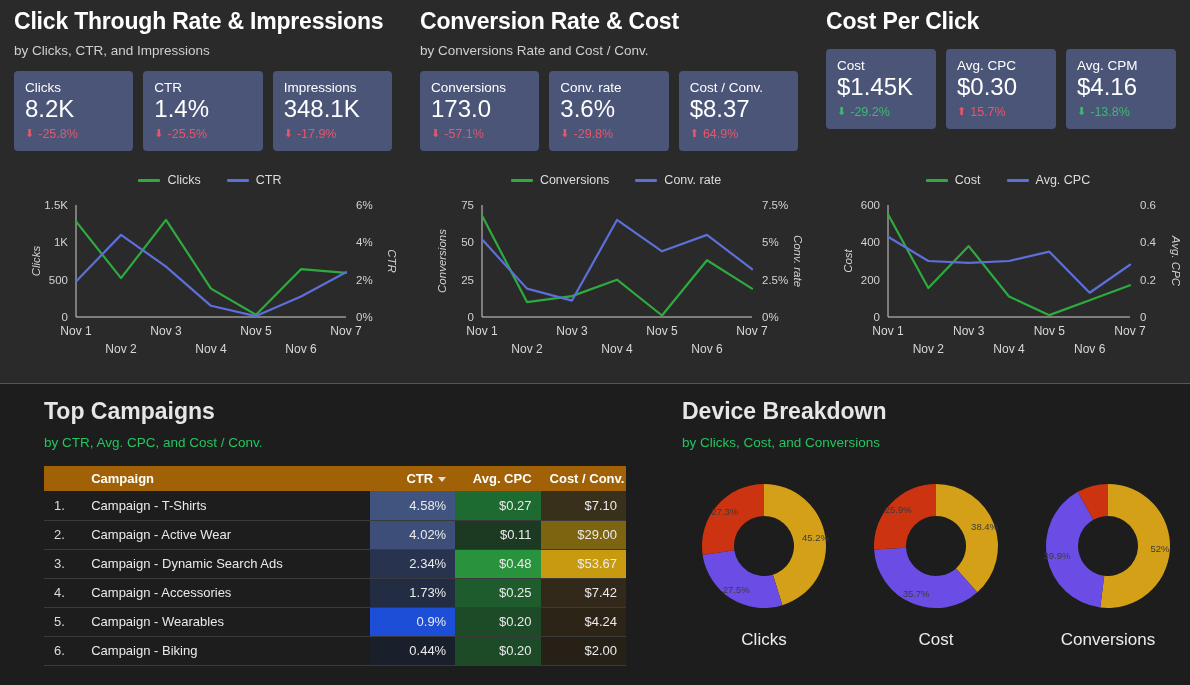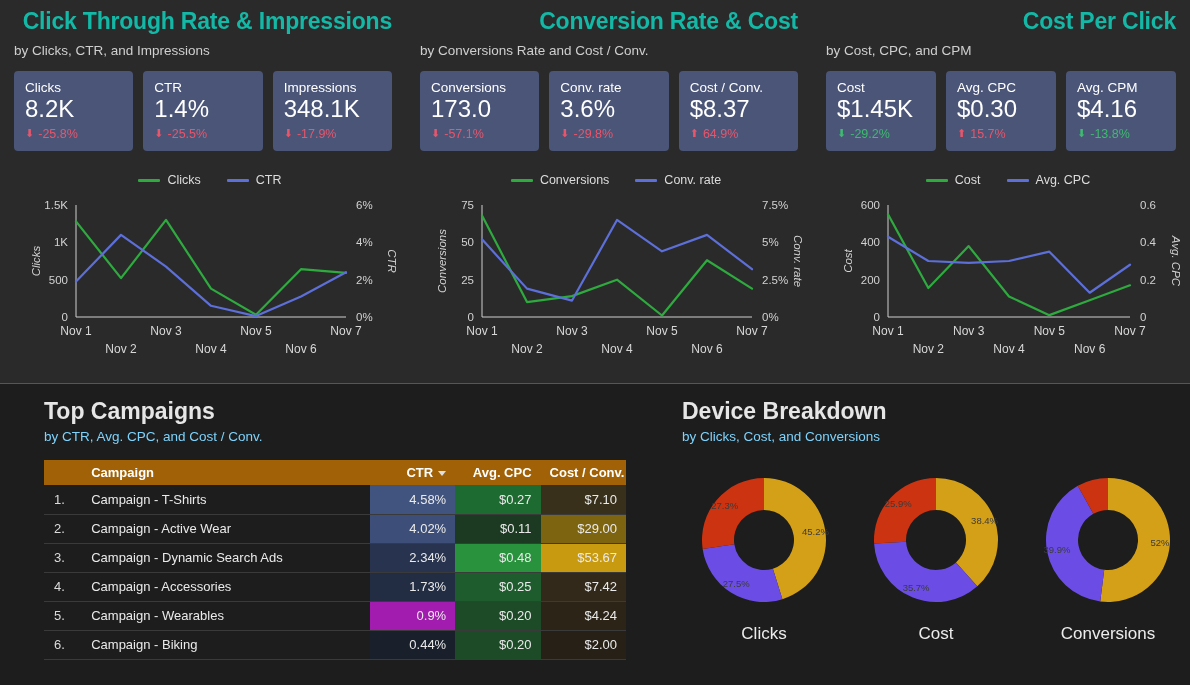--- a/index.html
+++ b/index.html
@@ -20,22 +20,22 @@
     display: flex;
   }
   .top-panel {
     width: 406px; height: 383px;
     padding: 6px 14px 0 14px;
     position: relative;
   }
   .top-panel.p3 { width: 378px; }
 
   .panel-title {
-    font-size: 23px; font-weight: bold; color: #14b8a6;
-    letter-spacing: -0.2px; line-height: 1.2; padding-top: 2px; text-align: right;
+    font-size: 23px; font-weight: bold; color: #ffffff;
+    letter-spacing: -0.2px; line-height: 1.2; padding-top: 2px;
   }
   .panel-sub {
     font-size: 13.5px; color: #cfcfcf; margin-top: 7px;
   }
 
   
   .kpi-row { display: flex; gap: 10px; margin-top: 13px; }
   .kpi-card {
     background: #4a5578;
     border-radius: 4px;
@@ -80,21 +80,21 @@
   .bottom-section {
     position: absolute; left: 0; top: 384px;
     width: 1190px; height: 301px;
     background: #1d1d1d;
     display: flex;
   }
   .bottom-left { width: 650px; padding: 14px 0 0 44px; }
   .bottom-right { flex: 1; padding: 14px 0 0 32px; }
 
   .b-title { font-size: 23px; font-weight: bold; color: #e6e6e6; }
-  .b-sub { font-size: 13.5px; color: #7dd3fc; margin-top: 4px; }
+  .b-sub { font-size: 13.5px; color: #22c55e; margin-top: 10px; }
 
   table.camp {
     margin-top: 16px;
     border-collapse: collapse;
     width: 582px;
     font-size: 13px;
     table-layout: fixed;
   }
   table.camp thead th {
     background: #a16207; color: #ffffff; font-weight: bold;
@@ -256,21 +256,20 @@
             <text x="197" y="162" text-anchor="middle" class="x-tick">Nov 4</text>
             <text x="242" y="144" text-anchor="middle" class="x-tick">Nov 5</text>
             <text x="287" y="162" text-anchor="middle" class="x-tick">Nov 6</text>
             <text x="332" y="144" text-anchor="middle" class="x-tick">Nov 7</text>
           </svg>
       </div>
     </div>
 
     <div class="top-panel p3">
       <div class="panel-title">Cost Per Click</div>
-      <div class="panel-sub">by Cost, CPC, and CPM</div>
       <div class="kpi-row">
         <div class="kpi-card">
           <div class="kpi-label">Cost</div>
           <div class="kpi-value">$1.45K</div>
           <div class="kpi-delta pos">
             <span class="arrow">⬇</span>
             <span>-29.2%</span>
           </div>
         </div>
         <div class="kpi-card">
@@ -370,21 +369,21 @@
             <tr>
               <td class="idx">4.</td>
               <td class="name">Campaign - Accessories</td>
               <td style="background: rgb(34, 44, 67);">1.73%</td>
               <td style="background: rgb(31, 92, 45);">$0.25</td>
               <td style="background: rgb(50, 41, 26);">$7.42</td>
             </tr>
             <tr>
               <td class="idx">5.</td>
               <td class="name">Campaign - Wearables</td>
-              <td style="background: #a21caf;">0.9%</td>
+              <td style="background: #1d4ed8;">0.9%</td>
               <td style="background: rgb(29, 74, 39);">$0.20</td>
               <td style="background: rgb(43, 36, 23);">$4.24</td>
             </tr>
             <tr>
               <td class="idx">6.</td>
               <td class="name">Campaign - Biking</td>
               <td style="background: rgb(26, 31, 44);">0.44%</td>
               <td style="background: rgb(29, 74, 39);">$0.20</td>
               <td style="background: rgb(38, 32, 23);">$2.00</td>
             </tr>

